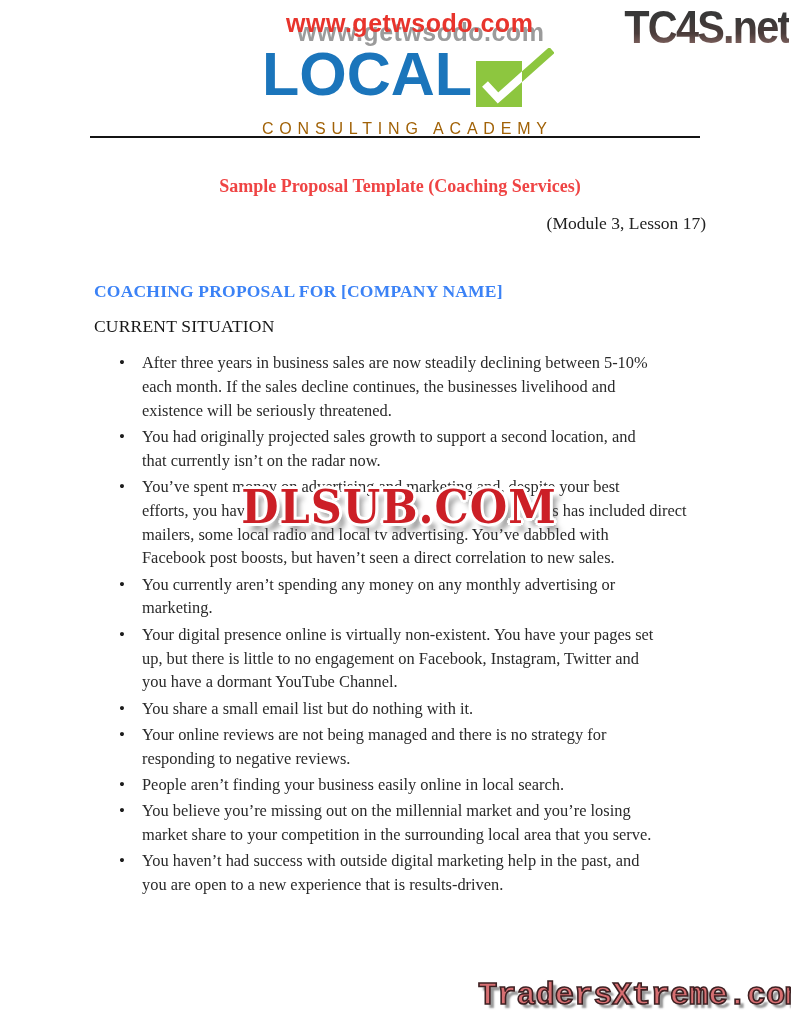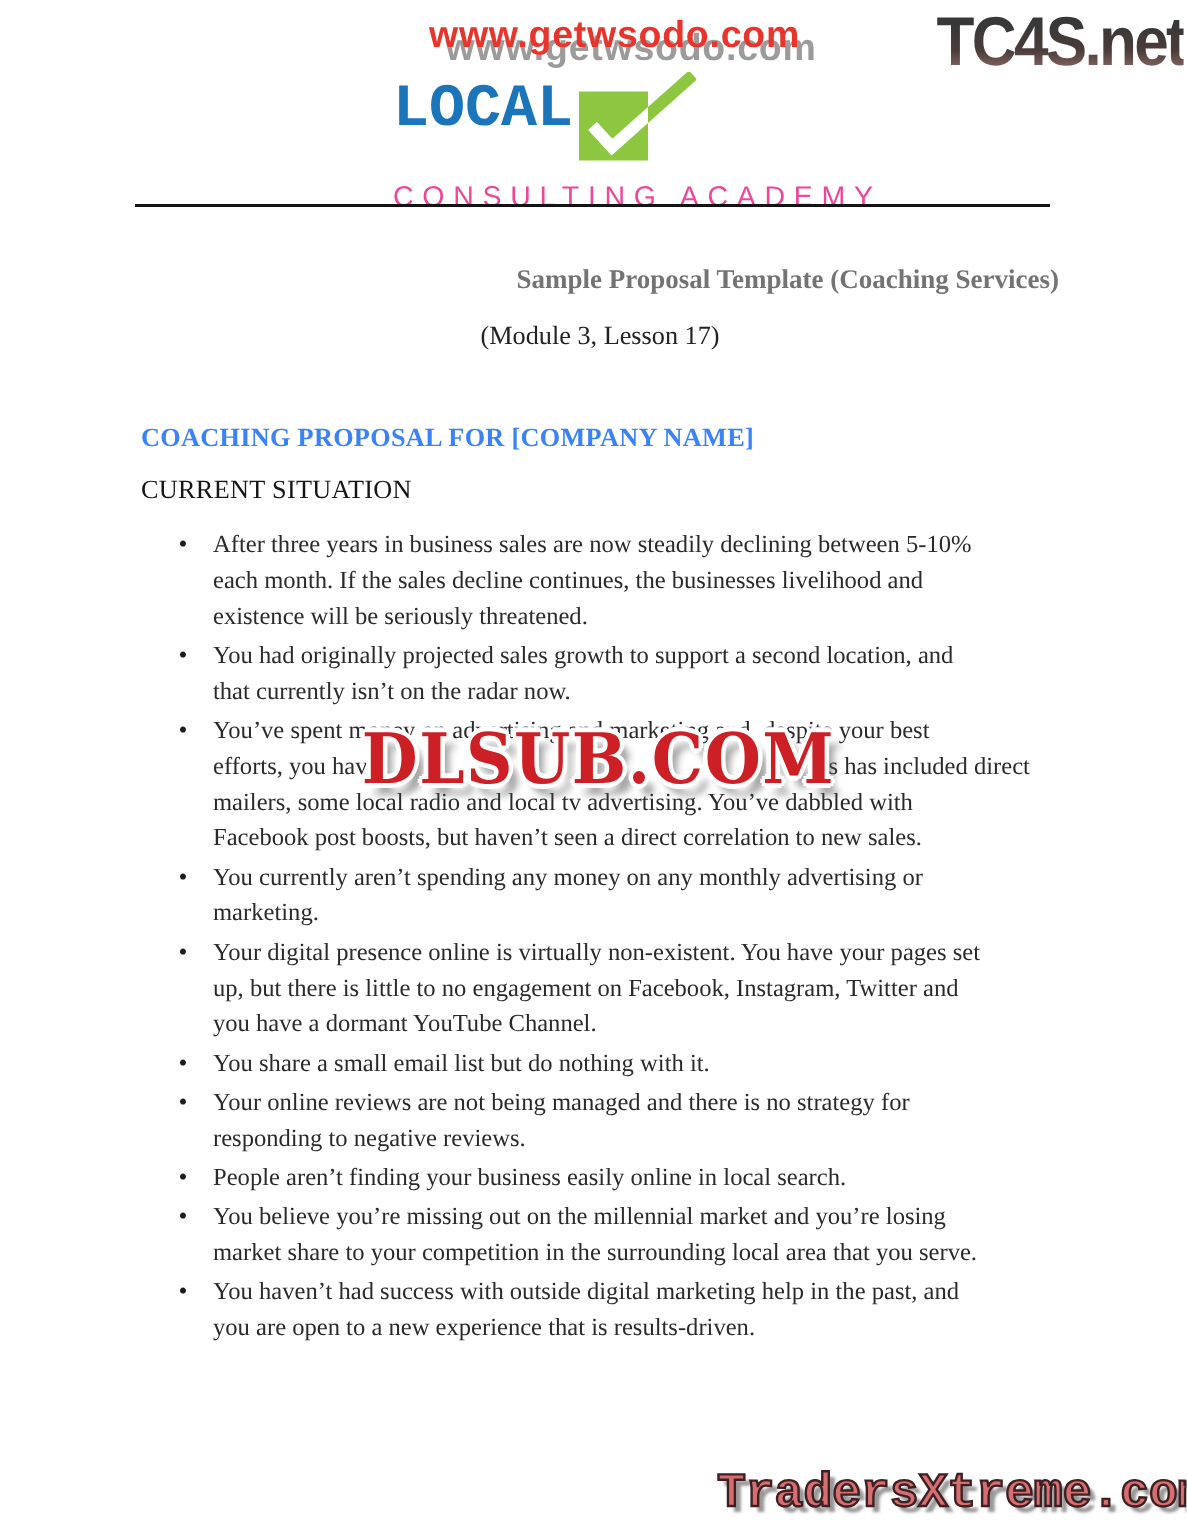--- a/index.html
+++ b/index.html
@@ -42,42 +42,42 @@
     font-family:Liberation Mono, monospace; font-weight:bold; font-size:32px;
     letter-spacing:0px; color:#d76f72; z-index:10;
     -webkit-text-stroke:1.6px #3d2022;
     text-shadow:4px 4px 2px rgba(125,125,125,0.8);
   }
 
   
   .logo { position:absolute; left:262px; top:46px; z-index:2; }
   .logo-row { display:flex; align-items:flex-start; }
   .logo-word {
-    font-family:Liberation Mono, monospace; font-weight:bold;
-    font-size:40px; line-height:56px; letter-spacing:0px; color:#1b75bb;
+    font-family:Liberation Sans, sans-serif; font-weight:bold;
+    font-size:61px; line-height:56px; letter-spacing:0px; color:#1b75bb;
   }
   .logo-check { margin-left:4px; margin-top:2px; }
   .logo-sub {
-    font-family:"Liberation Sans",sans-serif; font-size:19px; color:#ec4899;
+    font-family:"Liberation Sans",sans-serif; font-size:16px; color:#a16207;
     letter-spacing:5.8px; margin-top:2px; white-space:nowrap;
   }
 
   .rule {
     position:absolute; left:90px; top:136px; width:610px; height:0;
     border-top:2px solid #141414; z-index:2;
   }
 
   
   .content { position:absolute; left:94px; top:139px; width:612px; z-index:1; }
   .doc-title {
-    margin-top:37px; text-align:right; font-weight:bold; font-size:18px;
-    white-space:nowrap; color:#737373;
+    margin-top:37px; text-align:center; font-weight:bold; font-size:18px;
+    white-space:nowrap; color:#ef4444;
   }
   .doc-subtitle {
-    margin-top:16px; text-align:center; font-size:17.5px;
+    margin-top:16px; text-align:right; font-size:17.5px;
     white-space:nowrap; color:#222;
   }
   .h1 {
     margin-top:47px; font-weight:bold; font-size:17.5px; white-space:nowrap;
     color:#3b82f6; letter-spacing:0.2px;
   }
   .h2 {
     margin-top:14px; font-weight:normal; font-size:17.5px; white-space:nowrap;
     color:#161616; letter-spacing:0.2px;
   }

